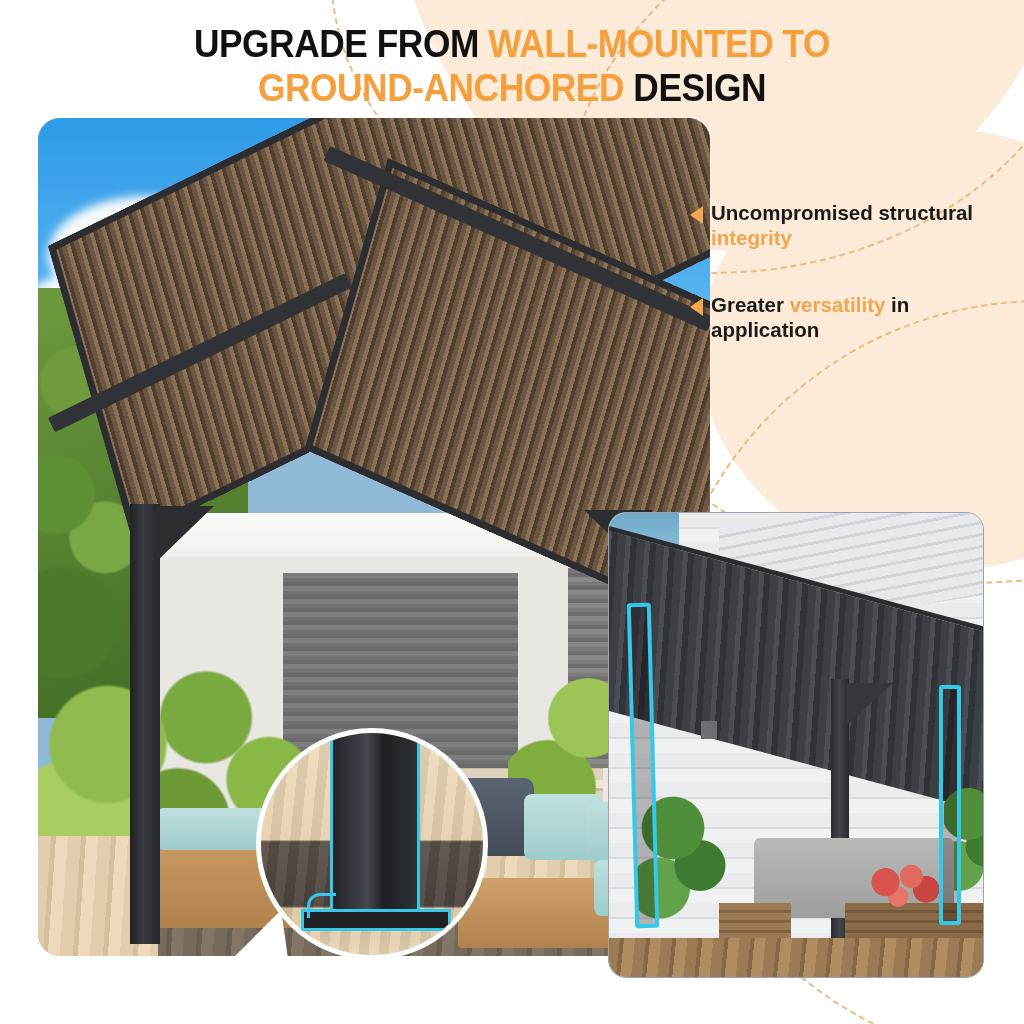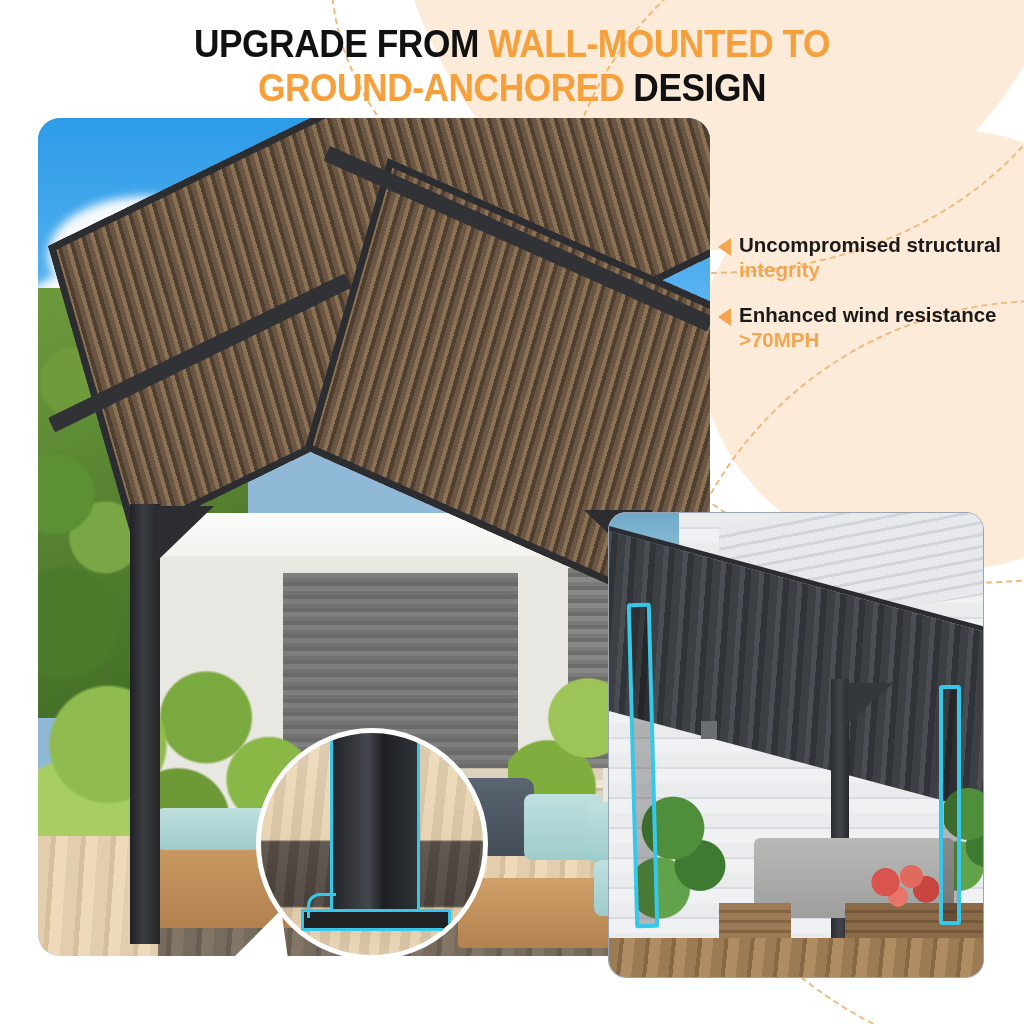--- a/index.html
+++ b/index.html
@@ -344,23 +344,22 @@
     justify-content: center;
     color: #ffffff;
     font-weight: 900;
     font-size: 43px;
     letter-spacing: -1px;
   }
 
   
   #bullets {
     position: absolute;
-    left: 718px; top: 200px;
+    left: 690px; top: 200px;
     width: 292px;
-    margin-top: 32px;
   }
   .bullet {
     display: flex;
     align-items: flex-start;
     margin-bottom: 20px;
   }
   .bullet-arrow {
     width: 0; height: 0;
     border-top: 9px solid transparent;
     border-bottom: 9px solid transparent;
@@ -460,21 +459,21 @@
   </div>
 
 
   <div id="bullets">
 
     <div class="bullet" id="bullet-1">
       <div class="bullet-arrow"></div>
       <div class="bullet-text"><span>Uncompromised structural </span><span class="hl">integrity</span><span></span></div>
     </div>
 
-    <div class="bullet" id="bullet-2">
+
+    <div class="bullet" id="bullet-3">
       <div class="bullet-arrow"></div>
-      <div class="bullet-text"><span>Enhanced wind resistance </span><span class="hl">&gt;70MPH</span><span></span></div>
+      <div class="bullet-text"><span>Greater </span><span class="hl">versatility</span><span> in application</span></div>
     </div>
 
-
   </div>
 
 </div>
 
 </body></html>

